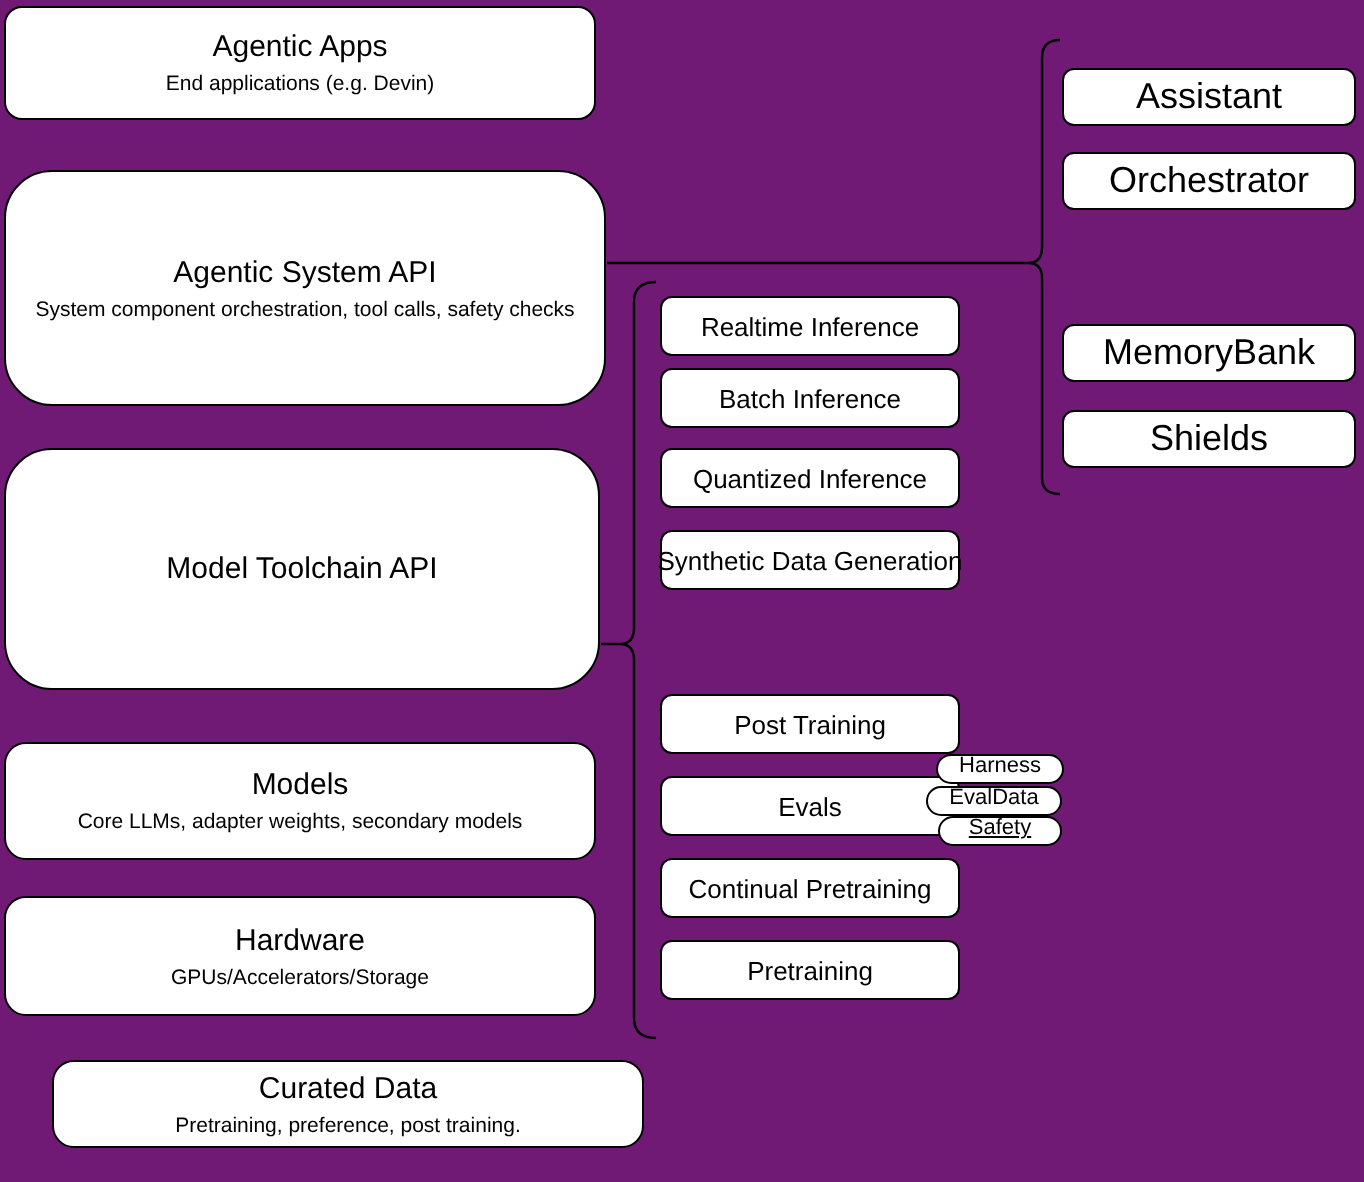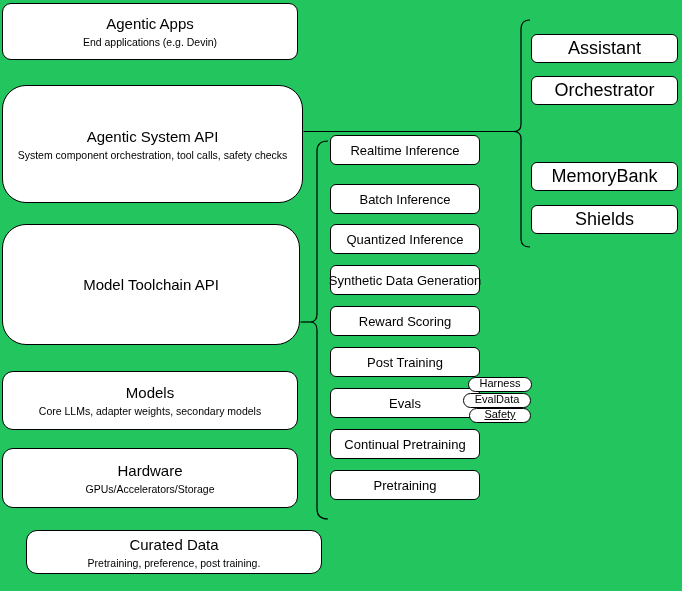--- a/index.html
+++ b/index.html
@@ -6,21 +6,21 @@
     margin: 0;
     padding: 0;
     background: #ffffff;
     font-family: "Liberation Sans", sans-serif;
     color: #000000;
   }
   .diagram {
     position: relative;
     width: 682px;
     height: 591px;
-    background: #22c55e;
+    background: #701a75;
     overflow: hidden;
   }
   .wires {
     position: absolute;
     left: 0;
     top: 0;
     pointer-events: none;
   }
   .wires path, .wires line {
     fill: none;
@@ -68,21 +68,21 @@
     border: 1px solid #000000;
     border-radius: 6px;
     background: #ffffff;
     display: flex;
     align-items: center;
     justify-content: center;
     font-size: 13px;
     text-align: center;
     white-space: nowrap;
   }
-  .m1 { top: 135px; } .m2 { top: 184px; } .m3 { top: 224px; }
+  .m1 { top: 148px; } .m2 { top: 184px; } .m3 { top: 224px; }
   .m4 { top: 265px; } .m5 { top: 306px; } .m6 { top: 347px; }
   .m7 { top: 388px; } .m8 { top: 429px; } .m9 { top: 470px; }
   
   .rbox {
     position: absolute;
     left: 531px;
     width: 147px;
     height: 29px;
     box-sizing: border-box;
     border: 1px solid #000000;
@@ -158,23 +158,20 @@
   </div>
   <div class="mbox m2">
     <span>Batch Inference</span>
   </div>
   <div class="mbox m3">
     <span>Quantized Inference</span>
   </div>
   <div class="mbox m4">
     <span>Synthetic Data Generation</span>
   </div>
-  <div class="mbox m5">
-    <span>Reward Scoring</span>
-  </div>
   <div class="mbox m6">
     <span>Post Training</span>
   </div>
   <div class="mbox m7">
     <span>Evals</span>
   </div>
   <div class="mbox m8">
     <span>Continual Pretraining</span>
   </div>
   <div class="mbox m9">

